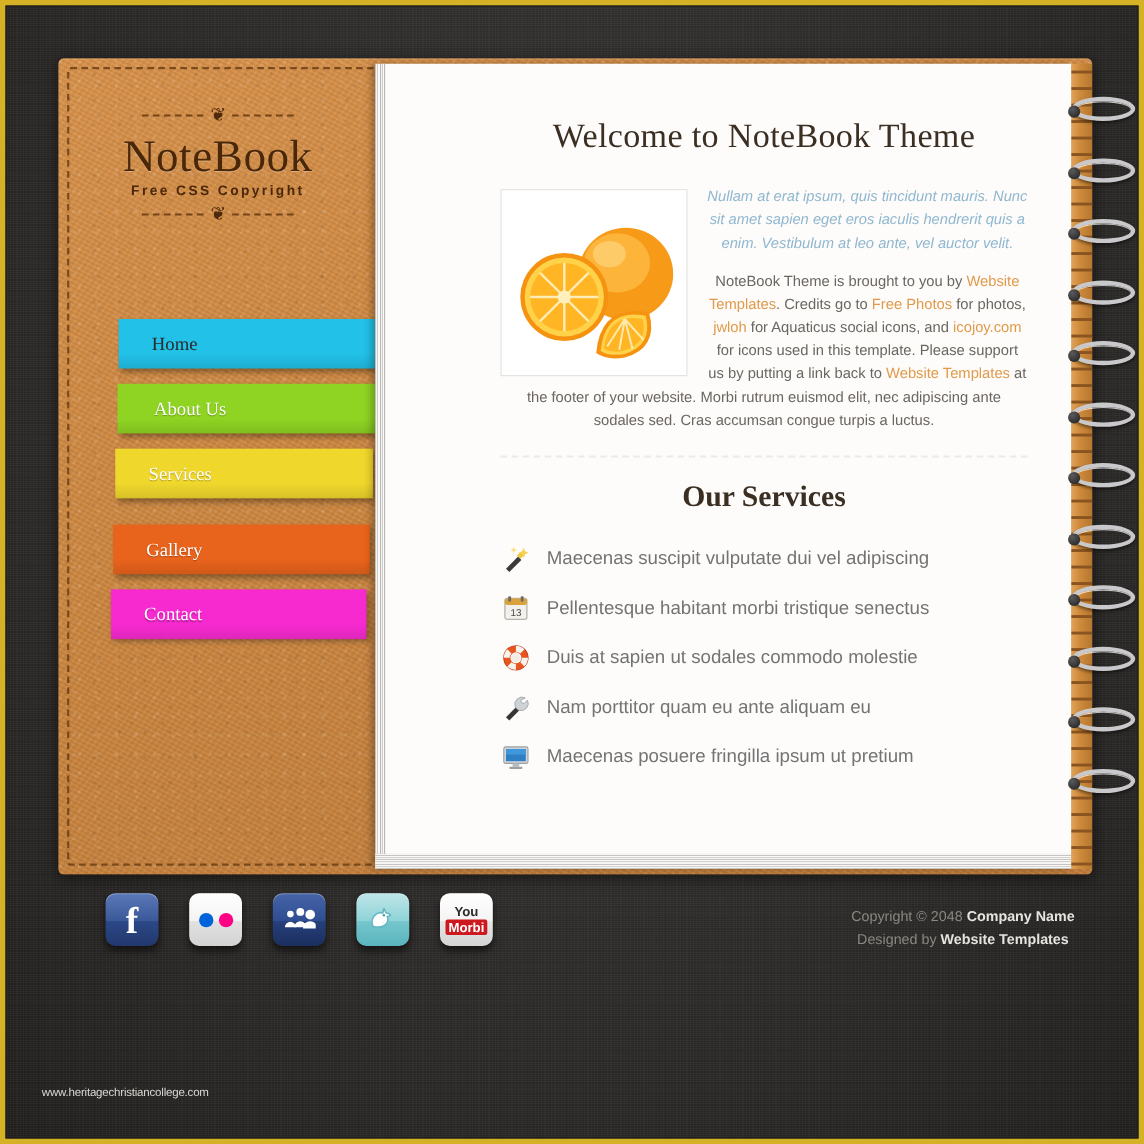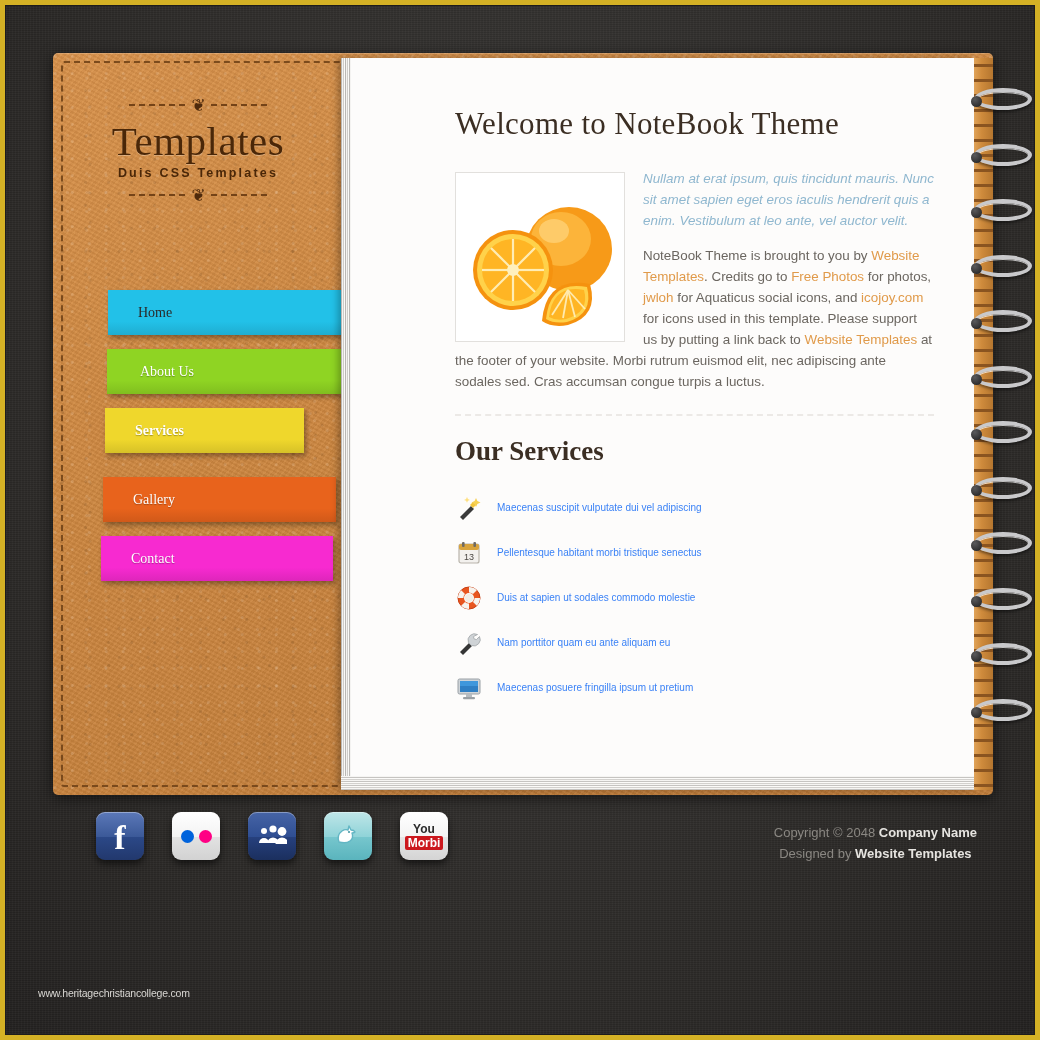--- a/index.html
+++ b/index.html
@@ -133,29 +133,29 @@
     width: 290px;
   }
   .nav-item {
     position: relative;
     display: block;
     height: 45px;
     line-height: 45px;
     margin-bottom: 14px;
     padding-left: 30px;
     font-family: "Liberation Serif", serif;
-    font-size: 14px;
+    font-size: 17px;
     color: #ffffff;
     text-shadow: 0 1px 1px rgba(0,0,0,.3);
     box-shadow: 2px 3px 5px rgba(0,0,0,.35);
     cursor: pointer;
   }
   .nav-item.n0 { margin-left: 55px; width: 236px; }
   .nav-item.n1 { margin-left: 54px; width: 235px; padding-left: 33px; }
-  .nav-item.n2 { margin-left: 52px; width: 199px; font-weight: bold; }
+  .nav-item.n2 { margin-left: 52px; width: 234px; }
   .nav-item.n3 { margin-left: 50px; width: 233px; }
   .nav-item.n4 { margin-left: 48px; width: 232px; }
   .nav-item.active { color: #2a2a2a; text-shadow: none; }
 
   
   #paper {
     position: absolute;
     left: 288px;
     top: 5px;
     width: 633px;
@@ -182,20 +182,21 @@
       #c6c4c1 0 1px, #f6f5f3 1px 2px, #d3d1ce 2px 3px, #fcfbf9 3px 4px);
     z-index: 7;
   }
 
   #paper-inner {
     position: absolute;
     left: 10px; right: 0; top: 0; bottom: 14px;
     padding: 48px 40px 0 104px;
     background: #fdfcfb;
     z-index: 8;
+    text-align: center;
   }
 
   h1#page-title {
     font-family: "Liberation Serif", serif;
     font-size: 31px;
     font-weight: normal;
     color: #3b2e23;
     letter-spacing: .3px;
     margin-bottom: 26px;
   }
@@ -259,22 +260,22 @@
   .svc-icon {
     width: 28px;
     height: 28px;
     flex: 0 0 28px;
     display: flex;
     align-items: center;
     justify-content: center;
   }
   .svc-label {
     font-family: "Liberation Sans", sans-serif;
-    font-size: 10px;
-    color: #3b82f6;
+    font-size: 17px;
+    color: #737373;
   }
 
   
   #binding {
     position: absolute;
     left: 921px; top: 5px;
     width: 19px; height: 732px;
     background:
       repeating-linear-gradient(0deg, transparent 0 6px, #8a5420 6px 9px),
       linear-gradient(90deg, #e0a359 0%, #cf8b3c 40%, #b5762f 100%);
@@ -364,22 +365,22 @@
 <div id="notebook">
   <div id="cover-stitch"></div>
 
   <div id="sidebar">
     <div id="brand">
       <div class="ornament">
         <span class="rule"></span>
         <span class="glyph">❦</span>
         <span class="rule"></span>
       </div>
-      <div id="brand-title">Templates</div>
-      <div id="brand-sub">Duis CSS Templates</div>
+      <div id="brand-title">NoteBook</div>
+      <div id="brand-sub">Free CSS Copyright</div>
       <div class="ornament">
         <span class="rule"></span>
         <span class="glyph">❦</span>
         <span class="rule"></span>
       </div>
     </div>
 
     <nav id="nav">
       <a class="nav-item n0 active" style="background: linear-gradient(rgb(34, 193, 232) 0%, rgb(34, 193, 232) 70%, rgba(0, 0, 0, 0.1) 100%) rgb(34, 193, 232);"><span>Home</span></a>
       <a class="nav-item n1" style="background: linear-gradient(rgb(143, 212, 35) 0%, rgb(143, 212, 35) 70%, rgba(0, 0, 0, 0.1) 100%) rgb(143, 212, 35);"><span>About Us</span></a>

